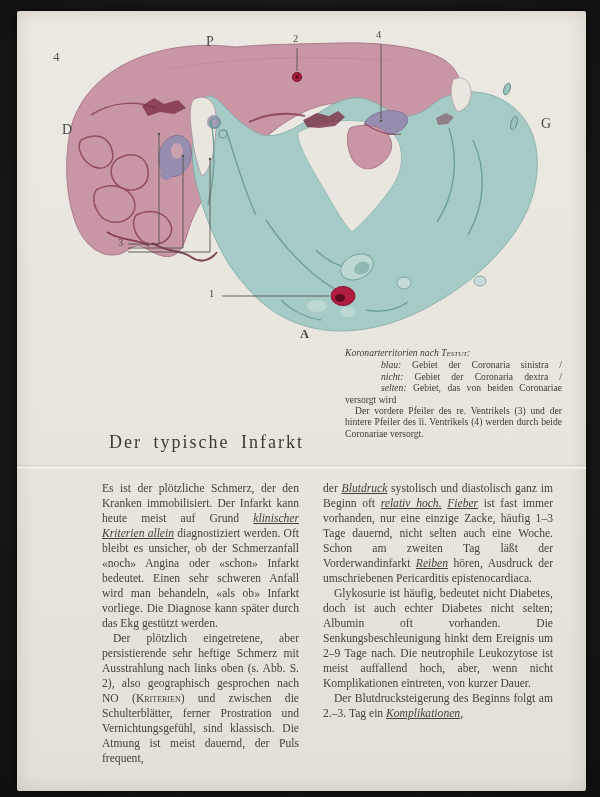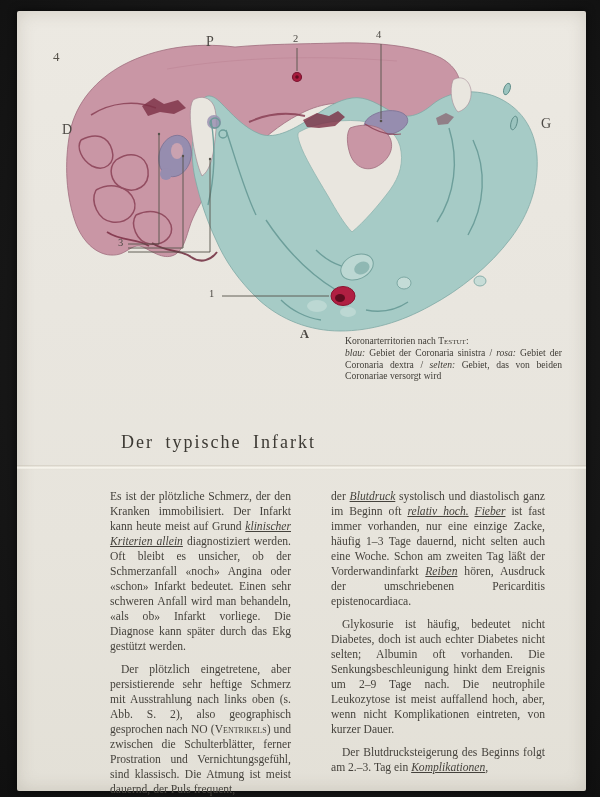--- a/index.html
+++ b/index.html
@@ -31,41 +31,41 @@
   .n4{left:359px;top:19px;}
   .n3{left:101px;top:227px;}
   .n1{left:192px;top:278px;}
   .page-number{
     position:absolute;left:36px;top:38px;font-size:13px;color:#56524a;
   }
   .caption{
     position:absolute;left:328px;top:320px;width:217px;
     font-size:9.6px;line-height:11.4px;color:#3f3c36;
   }
-  .cap-title{margin:4px 0 1px 0;}
+  .cap-title{margin:16px 0 1px 0;font-style:italic;}
   .sc{font-variant:small-caps;}
   .cap-key{text-align:justify;}
-  .cap-key i, .cap-note i{}
+  .cap-key i, .cap-note i{margin-left:36px;}
   .cap-row{display:flex;}
   .cap-row .cl{width:101px;}
   .cap-row .cr{flex:1;}
   .cap-note{margin:0;text-indent:10px;text-align:justify;}
   .heading{
-    position:absolute;left:104px;top:421px;margin:0;
+    position:absolute;left:92px;top:421px;margin:0;
     font-size:18px;font-weight:normal;letter-spacing:2px;word-spacing:5px;
     color:#3d3a34;
   }
   .cols{
     position:absolute;left:85px;top:470px;width:451px;
     display:flex;gap:24px;
     font-size:11.6px;line-height:15px;color:#45423c;
   }
   .col-left{width:197px;}
   .col-right{width:230px;}
-  .cols p{margin:8px;text-align:justify;hyphens:none;}
+  .cols p{margin:0;text-align:justify;hyphens:none;}
   .cols p.indent{text-indent:11px;}
   .cols i{font-style:italic;text-decoration:underline;}
   .cols .sc{font-variant:small-caps;}
 </style>
 </head>
 <body>
 
 <div class="page">
 
   <svg class="fig-svg" width="569" height="780" viewBox="0 0 569 780">
@@ -174,31 +174,32 @@
   <div class="fig-label lD">D</div>
   <div class="fig-label lG">G</div>
   <div class="fig-label lA">A</div>
   <div class="fig-label small n1">1</div>
   <div class="fig-label small n2">2</div>
   <div class="fig-label small n3">3</div>
   <div class="fig-label small n4">4</div>
 
   <div class="caption">
     <div class="cap-title"><span>Koronarterritorien nach </span><span class="sc">Testut</span><span>:</span></div>
-    <div class="cap-key"><i>blau:</i><span> Gebiet der Coronaria sinistra / </span><i>rosa:</i><span> Gebiet der Coronaria dextra / </span><i>selten:</i><span> Gebiet, das von beiden Coronariae versorgt wird</span></div>
+    <div class="cap-key"><i>blau:</i><span> Gebiet der Coronaria sinistra / </span><i>nicht:</i><span> Gebiet der Coronaria dextra / </span><i>selten:</i><span> Gebiet, das von beiden Coronariae versorgt wird</span></div>
+    <p class="cap-note">Der vordere Pfeiler des re. Ventrikels (3) und der hintere Pfeiler des li. Ventrikels (4) werden durch beide Coronariae versorgt.</p>
   </div>
 
   <h1 class="heading">Der typische Infarkt</h1>
 
   <div class="fold"></div>
 
   <div class="cols">
     <div class="col-left">
       <p><span>Es ist der plötzliche Schmerz, der den Kranken immobilisiert. Der Infarkt kann heute meist auf Grund </span><i>klinischer Kriterien allein</i><span> diagnostiziert werden. Oft bleibt es unsicher, ob der Schmerzanfall «noch» Angina oder «schon» Infarkt bedeutet. Einen sehr schweren Anfall wird man behandeln, «als ob» Infarkt vorliege. Die Diagnose kann später durch das Ekg gestützt werden.</span></p>
-      <p class="indent"><span>Der plötzlich eingetretene, aber persistierende sehr heftige Schmerz mit Ausstrahlung nach links oben (s. Abb. S. 2), also geographisch gesprochen nach NO (</span><span class="sc">Ventrikels</span><span>) und zwischen die Schulterblätter, ferner Prostration und Vernichtungsgefühl, sind klassisch. Die Atmung ist meist dauernd, der Puls frequent,</span></p>
+      <p class="indent"><span>Der plötzlich eingetretene, aber persistierende sehr heftige Schmerz mit Ausstrahlung nach links oben (s. Abb. S. 2), also geographisch gesprochen nach NO (</span><span class="sc">Kriterien</span><span>) und zwischen die Schulterblätter, ferner Prostration und Vernichtungsgefühl, sind klassisch. Die Atmung ist meist dauernd, der Puls frequent,</span></p>
     </div>
     <div class="col-right">
       <p><span>der </span><i>Blutdruck</i><span> systolisch und diastolisch ganz im Beginn oft </span><i>relativ hoch.</i><span> </span><i>Fieber</i><span> ist fast immer vorhanden, nur eine einzige Zacke, häufig 1–3 Tage dauernd, nicht selten auch eine Woche. Schon am zweiten Tag läßt der Vorderwandinfarkt </span><i>Reiben</i><span> hören, Ausdruck der umschriebenen Pericarditis epistenocardiaca.</span></p>
       <p class="indent"><span>Glykosurie ist häufig, bedeutet nicht Diabetes, doch ist auch echter Diabetes nicht selten; Albumin oft vorhanden. Die Senkungsbeschleunigung hinkt dem Ereignis um 2–9 Tage nach. Die neutrophile Leukozytose ist meist auffallend hoch, aber, wenn nicht Komplikationen eintreten, von kurzer Dauer.</span></p>
       <p class="indent"><span>Der Blutdrucksteigerung des Beginns folgt am 2.–3. Tag ein </span><i>Komplikationen</i><span>,</span></p>
     </div>
   </div>
 
 </div>
 

